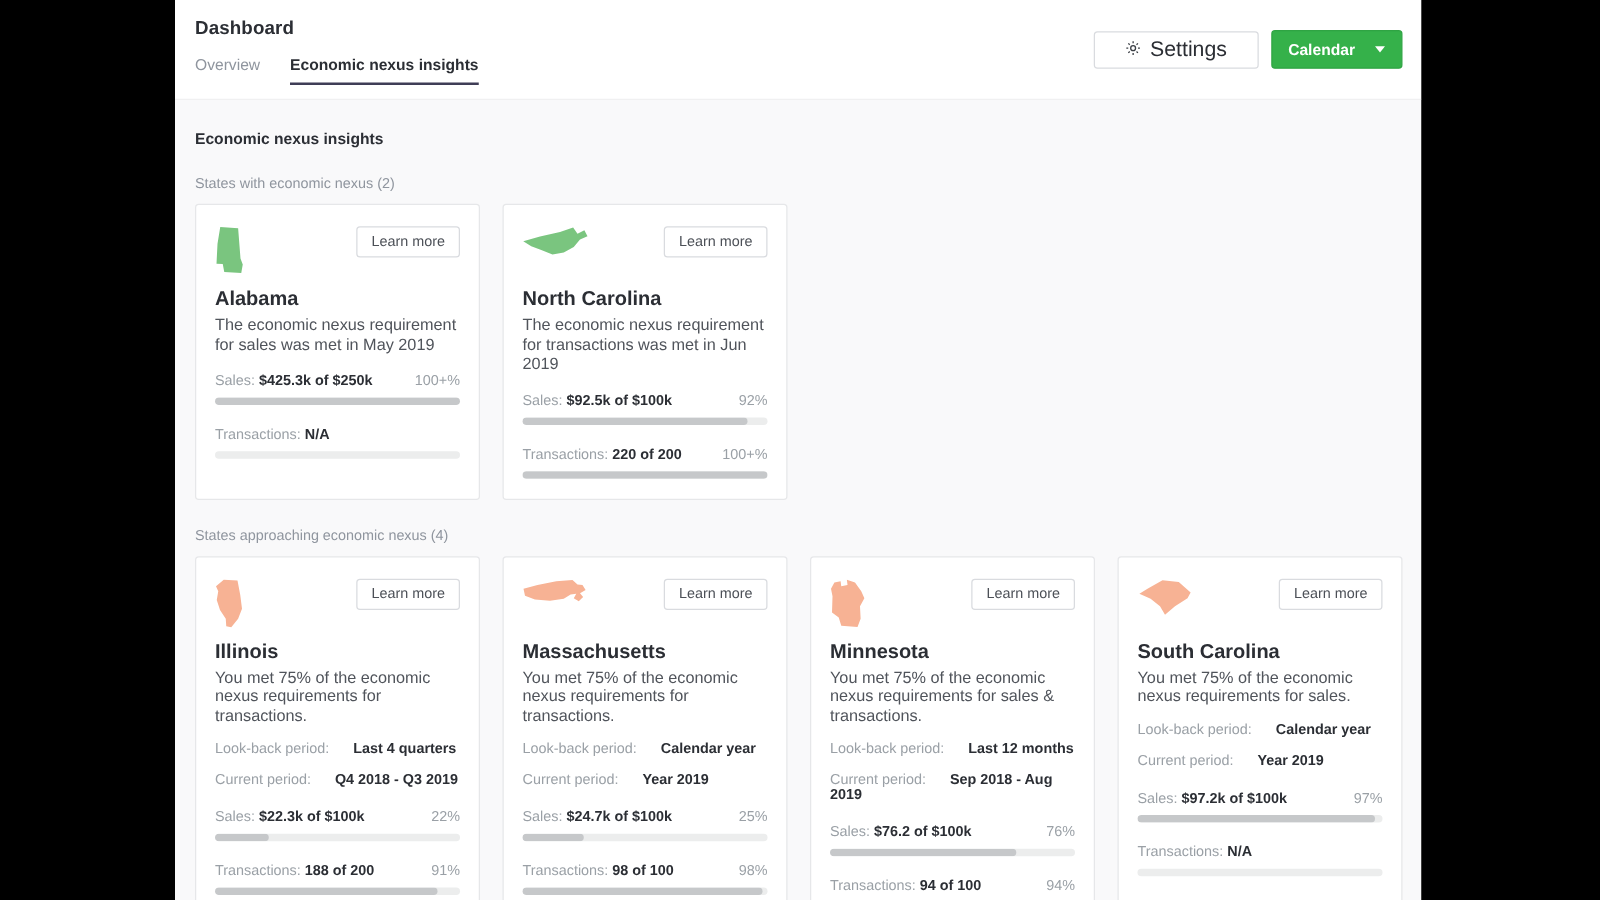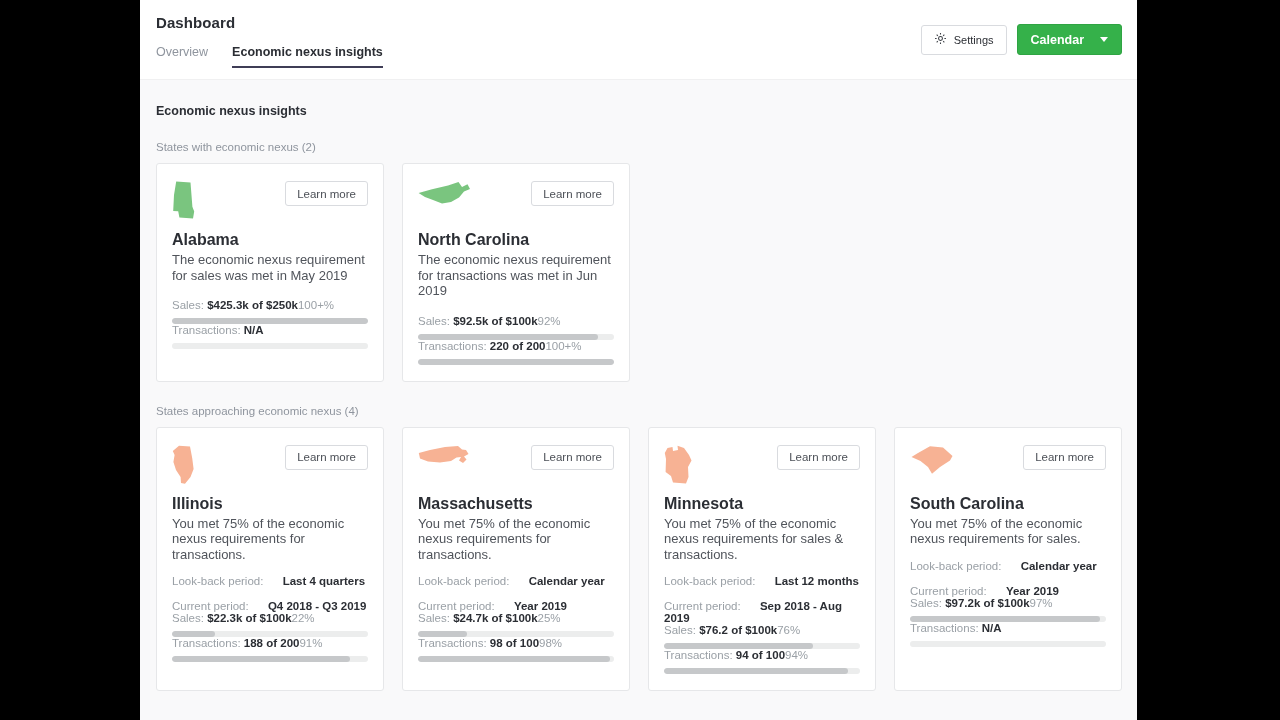--- a/index.html
+++ b/index.html
@@ -51,25 +51,25 @@
   #header-actions {
     position: absolute;
     right: 15px; top: 24px;
     display: flex;
     align-items: center;
     gap: 10px;
   }
   #settings-button {
     display: flex; align-items: center; gap: 7px;
     height: 30px;
-    padding: 0 12px;
+    padding: 0 24px;
     background: #fff;
     border: 1px solid #d9dbdf;
     border-radius: 3px;
-    font-size: 11px;
+    font-size: 17px;
     color: #2b2e34;
     cursor: pointer;
   }
   #actions-button {
     display: flex; align-items: center; gap: 16px;
     height: 31px;
     padding: 0 13px;
     background: #35b14a;
     border: 1px solid #2fa443;
     border-radius: 3px;
@@ -139,23 +139,24 @@
     color: #50545b;
     line-height: 15.5px;
     margin-top: 3px;
   }
   .meta-row {
     font-size: 11.5px;
     color: #9aa0a6;
     margin-top: 13px;
   }
   .meta-row b { color: #2b2e34; font-weight: bold; margin-left: 16px; }
-  .metric { }
+  .metric { margin-top: 18px; }
   .metric-head {
     display: flex;
+    justify-content: space-between;
     align-items: baseline;
     font-size: 11.5px;
     color: #9aa0a6;
   }
   .metric-head .val { color: #2b2e34; font-weight: bold; }
   .metric-head .pct { color: #9aa0a6; font-weight: normal; }
   .bar-track {
     margin-top: 7px;
     height: 6px;
     border-radius: 3px;

